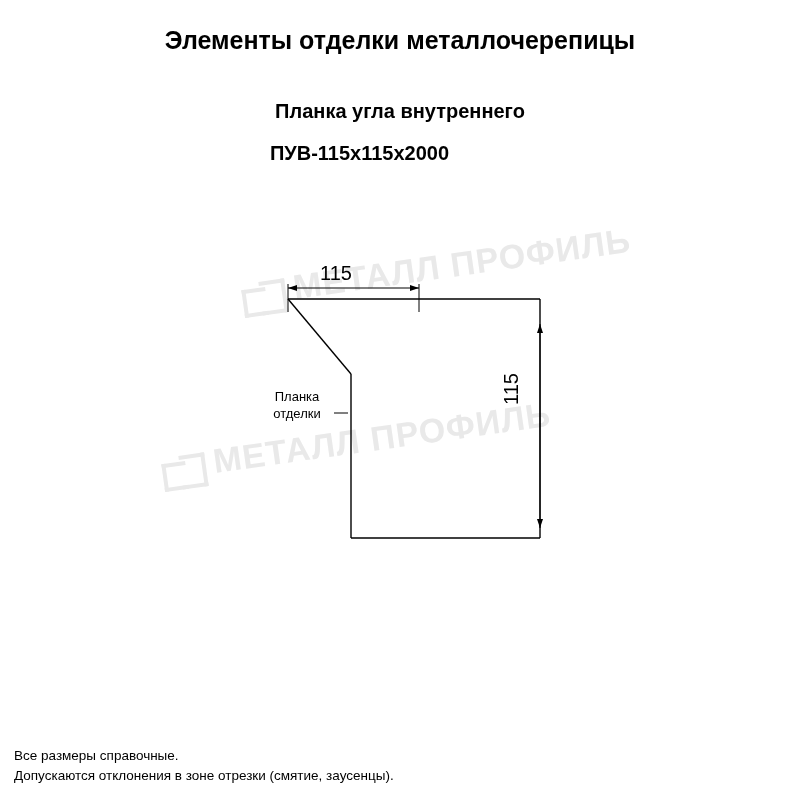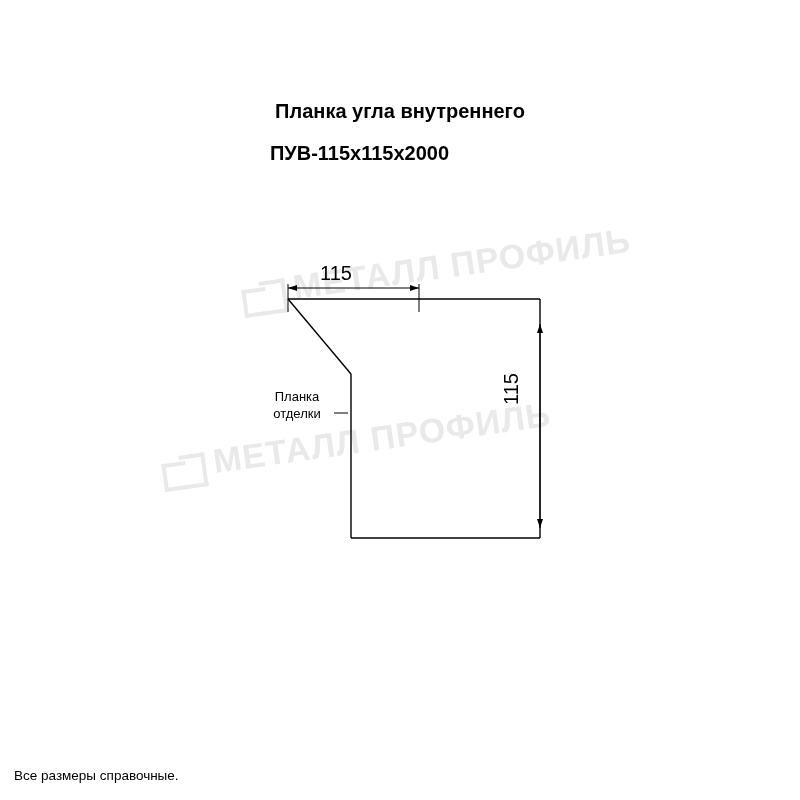--- a/index.html
+++ b/index.html
@@ -155,20 +155,21 @@
     transform-origin: left top;
   }
 
   svg { display: block; }
 </style>
 </head>
 <body>
 
 <div class="page">
 
+  <div class="title">Элементы отделки металлочерепицы</div>
   <div class="subtitle1">Планка угла внутреннего</div>
   <div class="subtitle2">ПУВ-115x115x2000</div>
 
   <div class="watermark-layer">
     <div class="wm wm-1">
       <span class="wm-logo">
         <span class="h1"></span><span class="h2"></span>
       </span><span>МЕТАЛЛ ПРОФИЛЬ</span>
     </div>
     <div class="wm wm-2">
@@ -217,15 +218,16 @@
     <div class="dim-v-label">115</div>
 
     <div class="face-label">
       <div>Планка</div>
       <div>отделки</div>
     </div>
   </div>
 
   <div class="note">
     <div>Все размеры справочные.</div>
+    <div>Допускаются отклонения в зоне отрезки (смятие, заусенцы).</div>
   </div>
 
 </div>
 
 </body></html>

